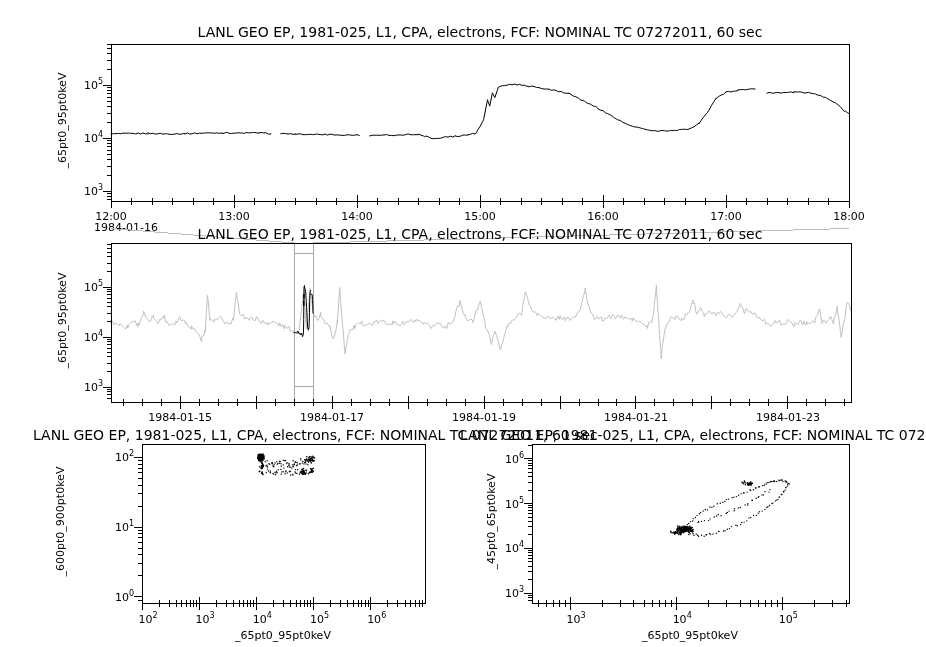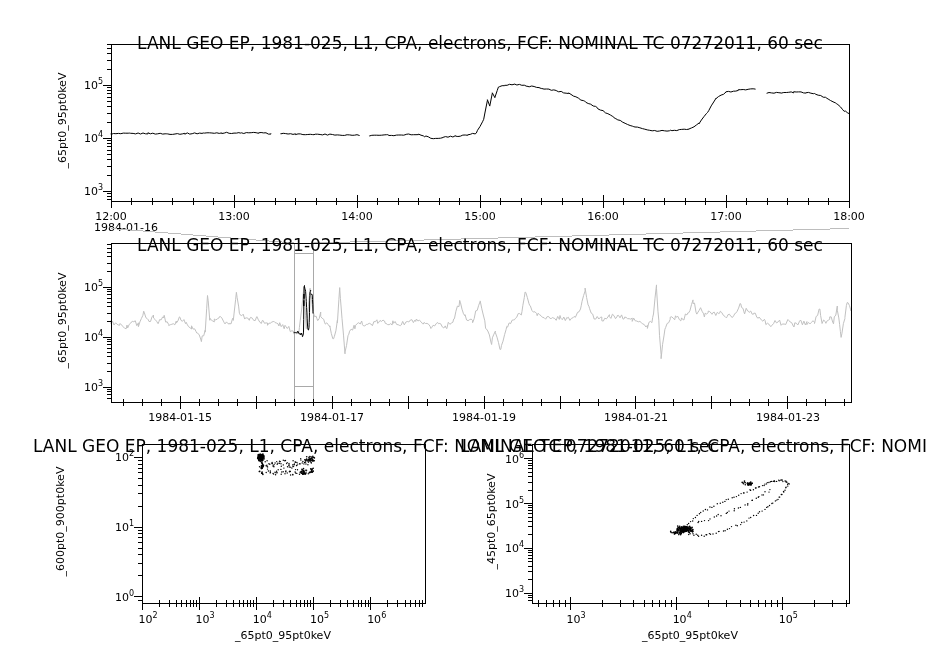--- a/index.html
+++ b/index.html
@@ -1,19 +1,19 @@
 <!DOCTYPE html>
 <html><head>
 <meta charset="utf-8">
 <style>
   html,body{margin:0;padding:0;background:#ffffff;}
   #root{position:relative;width:926px;height:647px;background:#ffffff;overflow:hidden;
         font-family:"DejaVu Sans","Liberation Sans",sans-serif;}
   #chart{position:absolute;left:0;top:0;}
-  .title{position:absolute;font-size:17px;color:#000;text-align:center;white-space:nowrap;margin-top:9px;}
+  .title{position:absolute;font-size:14px;color:#000;text-align:center;white-space:nowrap;}
   .ylab{position:absolute;width:220px;font-size:11px;color:#000;text-align:center;
         transform:rotate(-90deg);white-space:nowrap;}
   .xlab{position:absolute;width:220px;font-size:11px;color:#000;text-align:center;white-space:nowrap;}
 </style>
 </head>
 <body>
 
 <div id="root">
   <svg id="chart" width="926" height="647" viewBox="0 0 926 647">
       <g>

